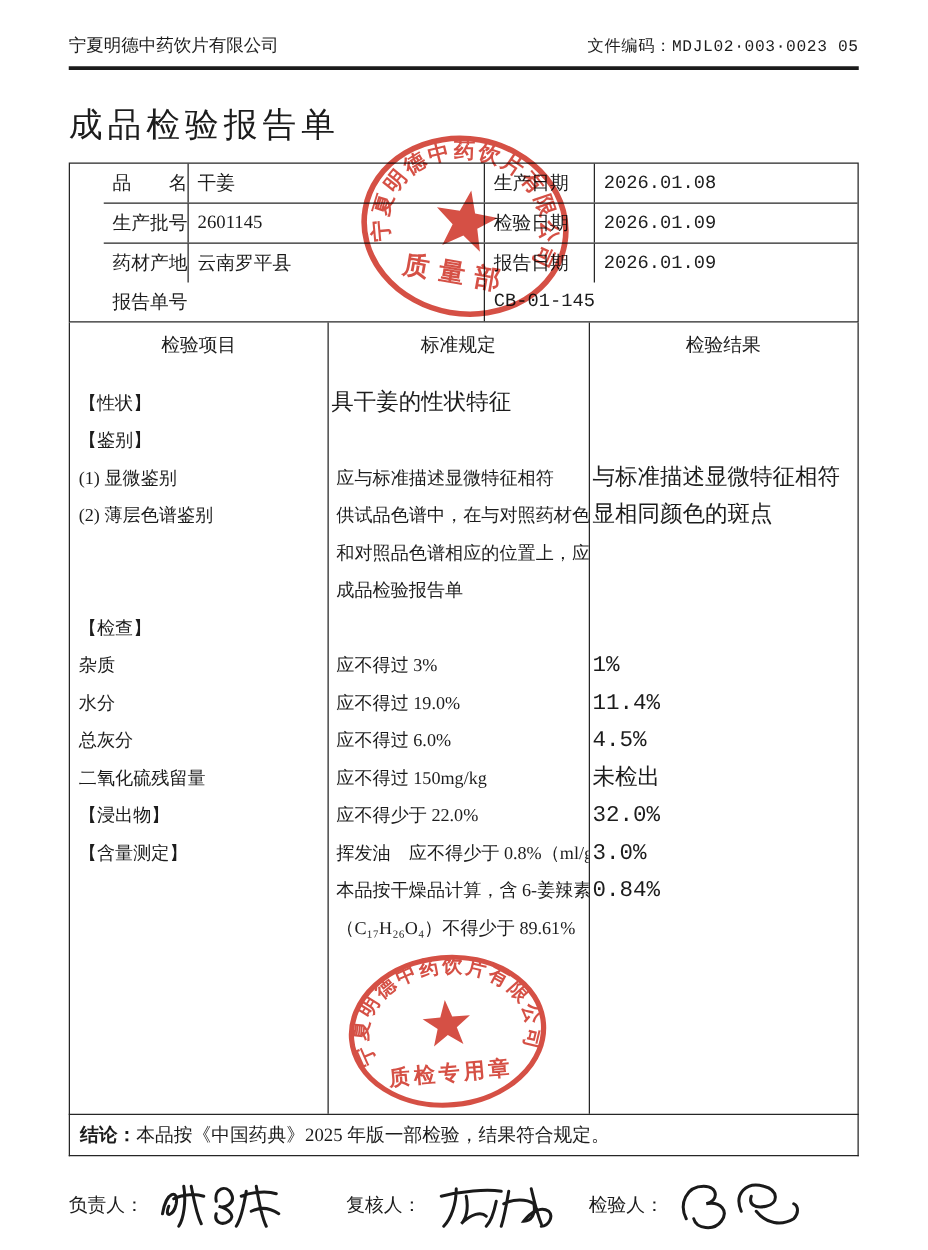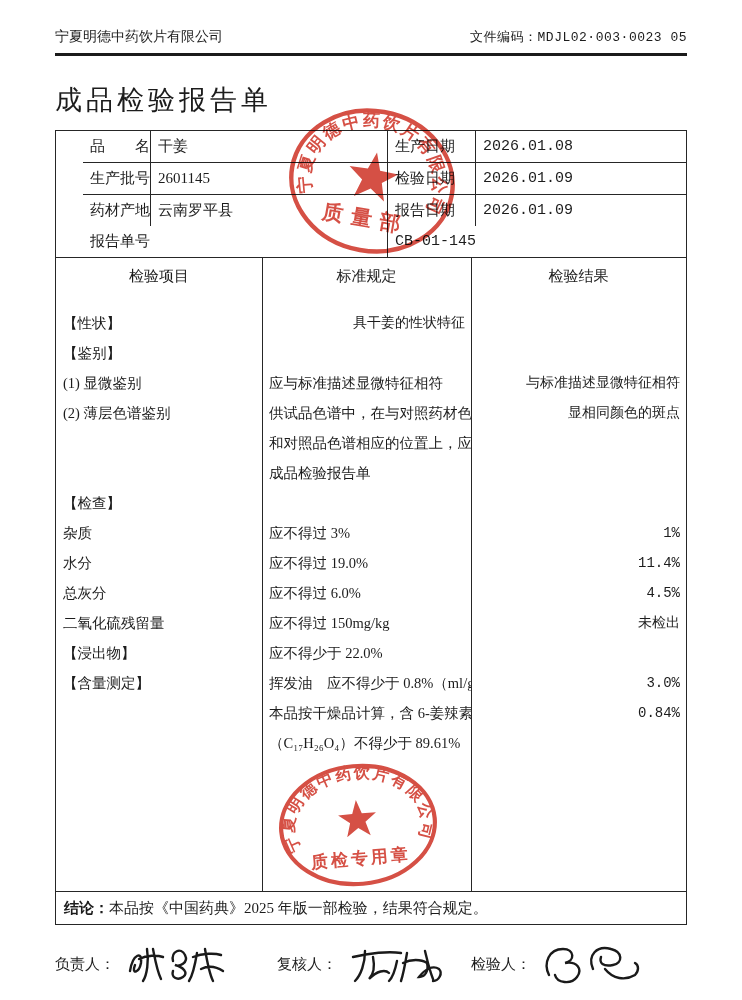--- a/index.html
+++ b/index.html
@@ -37,21 +37,21 @@
   
   .main-table{border:1.6px solid #262626;border-top:none;height:633px;position:relative;}
   .vline{position:absolute;top:0;bottom:0;width:1.4px;background:#262626;}
   .v1{left:206px;} .v2{left:415px;}
   .mt-header{display:grid;grid-template-columns:206px 209px 215px;height:36px;align-items:center;text-align:center;font-size:15px;}
   .mh{text-underline-offset:4px;}
   .mt-body{margin-top:14px;}
   .mt-row{display:grid;grid-template-columns:206px 209px 215px;min-height:30px;line-height:30px;font-size:14.5px;}
   .mc{padding:0 6px 0 7px;white-space:pre;overflow:hidden;}
   .mc.c2{padding-left:7px;}
-  .mc.c3{padding-left:25px;font-size:14px;text-align:right;}
+  .mc.c3{padding-left:3px;font-size:18px;}
 
   
   .conclusion-row{
     border:1.6px solid #262626;border-top:none;height:32px;
     display:flex;align-items:center;padding:0 8px;font-size:15px;white-space:pre;
   }
   .conclusion-row .lab{font-weight:bold;}
 
   
   .signature-row{display:flex;align-items:center;margin-top:16px;font-size:15px;}
@@ -163,20 +163,21 @@
         <div class="mc c3 mono">4.5%</div>
       </div>
         <div class="mt-row">
         <div class="mc c1">二氧化硫残留量</div>
         <div class="mc c2">应不得过 150mg/kg</div>
         <div class="mc c3 mono">未检出</div>
       </div>
         <div class="mt-row">
         <div class="mc c1">【浸出物】</div>
         <div class="mc c2">应不得少于 22.0%</div>
+        <div class="mc c3 mono">32.0%</div>
       </div>
         <div class="mt-row">
         <div class="mc c1">【含量测定】</div>
         <div class="mc c2">挥发油　应不得少于 0.8%（ml/g）</div>
         <div class="mc c3 mono">3.0%</div>
       </div>
         <div class="mt-row">
         <div class="mc c1"></div>
         <div class="mc c2">本品按干燥品计算，含 6-姜辣素</div>
         <div class="mc c3 mono">0.84%</div>

